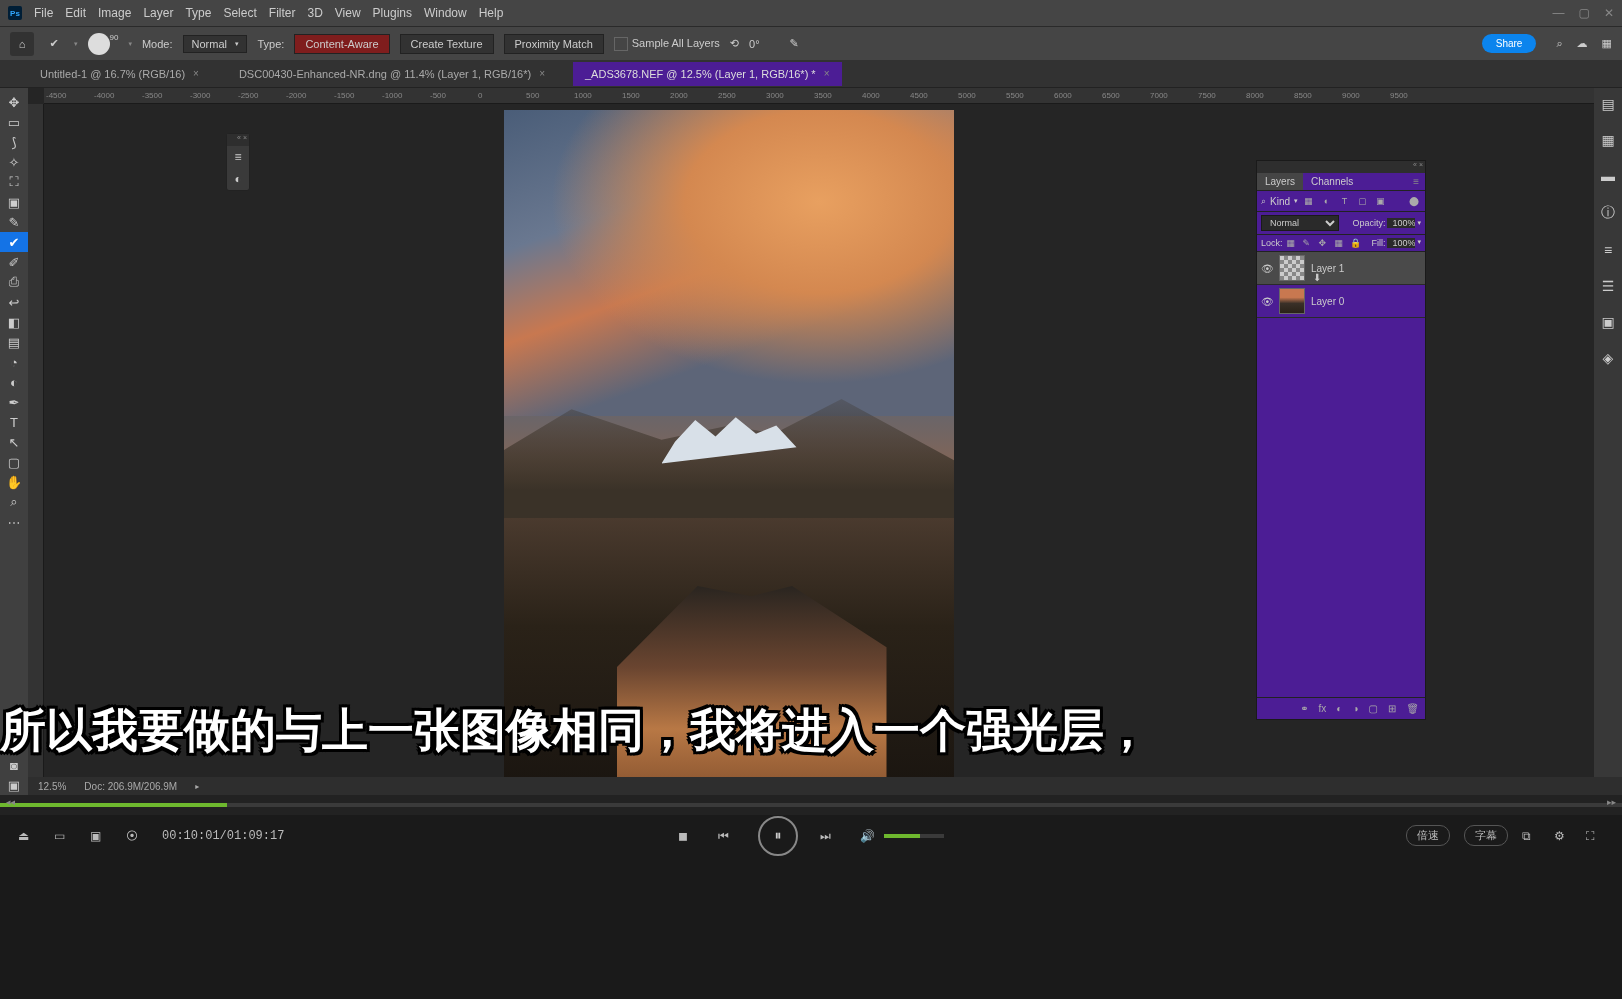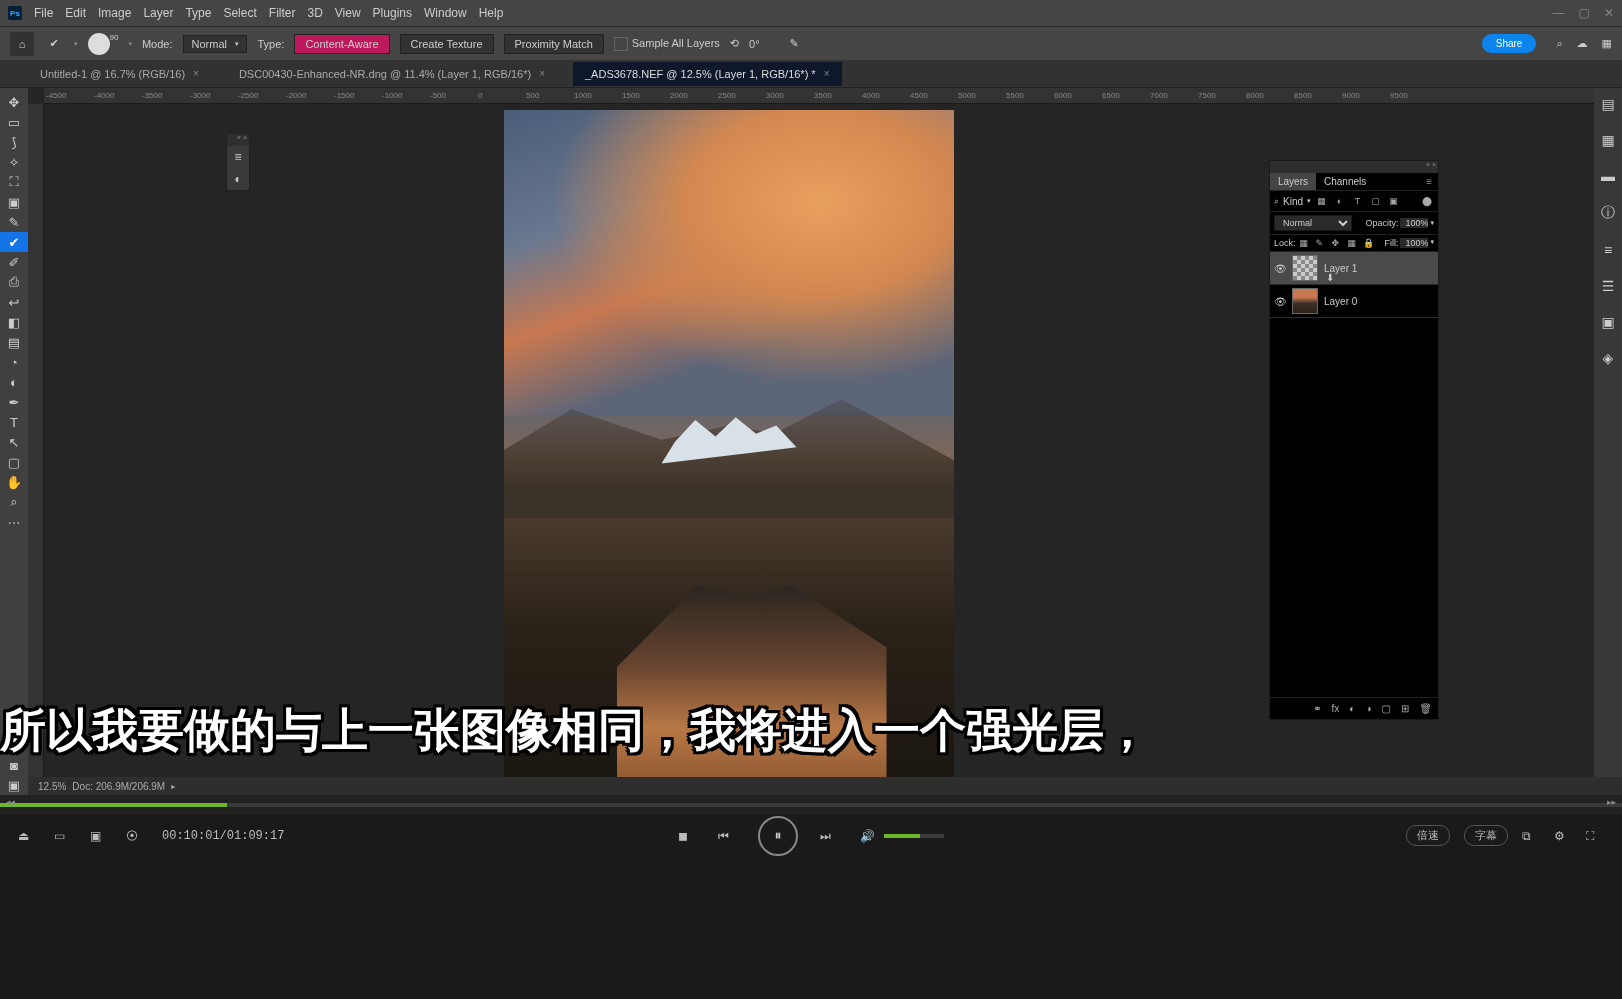--- a/index.html
+++ b/index.html
@@ -8,28 +8,28 @@
 .menubar{height:26px;background:#454545;display:flex;align-items:center;padding:0 8px;gap:12px;color:#ccc;font-size:12px}
 .menubar .logo{width:14px;height:14px;background:#001e36;color:#31a8ff;font-size:8px;font-weight:700;display:flex;align-items:center;justify-content:center;border-radius:2px}
 .menubar span{cursor:pointer}
 .win-ctrl{margin-left:auto;display:flex;gap:14px;color:#888}
 .optbar{height:34px;background:#454545;border-top:1px solid #2a2a2a;display:flex;align-items:center;padding:0 10px;gap:10px;color:#ccc;font-size:11px}
 .home-btn{width:24px;height:24px;background:#323232;border-radius:3px;display:flex;align-items:center;justify-content:center;color:#ccc}
 .brush-ico{width:20px;height:20px;color:#ccc;display:flex;align-items:center;justify-content:center}
 .brush-sw{width:22px;height:22px;background:#ddd;border-radius:50%}
 .mode-sel{background:#323232;border:1px solid #222;padding:2px 8px;color:#ccc;font-size:11px;display:flex;align-items:center;gap:8px}
 .opt-btn{background:#323232;border:1px solid #222;padding:3px 10px;color:#ccc;font-size:11px}
-.opt-btn.active{background:#be185d}
+.opt-btn.active{background:#7f1d1d}
 .chk{display:flex;gap:4px}
 .chk::before{content:"";width:12px;height:12px;border:1px solid #666;display:inline-block}
 .share-btn{background:#0b84ed;color:#fff;padding:4px 14px;border-radius:14px;font-size:10px;margin-left:auto}
 .top-icons{display:flex;gap:14px;color:#ccc;margin-left:10px}
 .tabs{height:28px;background:#323232;display:flex;align-items:center;padding-left:28px;gap:16px;color:#aaa;font-size:11px;border-bottom:1px solid #222}
 .tab{padding:6px 12px;display:flex;align-items:center;gap:8px;cursor:pointer}
-.tab.active{background:#0f172a;color:#ddd}
+.tab.active{background:#4c1d95;color:#ddd}
 .tab .x{color:#888;font-size:10px}
 .workspace{position:relative;height:707px;display:flex}
 .toolbar{width:28px;background:#404040;display:flex;flex-direction:column;padding-top:4px}
 .tool{width:28px;height:20px;display:flex;align-items:center;justify-content:center;color:#ccc;font-size:13px;cursor:pointer}
 .tool.active{background:#1473e6;color:#fff}
 .color-sw{margin-top:auto;padding:6px 4px}
 .fgbg{width:20px;height:20px;position:relative}
 .fg{width:14px;height:14px;background:#fff;border:1px solid #888;position:absolute;top:0;left:0}
 .bg{width:14px;height:14px;background:#000;border:1px solid #888;position:absolute;bottom:0;right:0}
 .canvas-area{flex:1;background:#252525;position:relative;overflow:hidden}
@@ -38,21 +38,21 @@
 .ruler-v{position:absolute;top:16px;left:0;bottom:0;width:16px;background:#333;border-right:1px solid #1a1a1a}
 .photo{position:absolute;left:476px;top:22px;width:450px;height:680px;background:linear-gradient(180deg,#4a5d75 0%,#6b7a8c 15%,#d89060 25%,#5a6575 40%,#8a6550 55%,#4a3a30 70%,#2a2520 82%,#8a5a35 95%);overflow:hidden}
 .sky{position:absolute;inset:0 0 55% 0;background:radial-gradient(ellipse at 70% 30%,#e8a060 0%,#d48850 30%,transparent 60%),linear-gradient(160deg,#4a5d78 0%,#6a7890 30%,#c87850 50%,#5d6578 70%)}
 .mtn{position:absolute;top:38%;left:0;right:0;height:30%;background:linear-gradient(180deg,transparent 0%,#3a3228 60%);clip-path:polygon(0 40%,15% 20%,35% 35%,50% 28%,60% 32%,75% 15%,100% 45%,100% 100%,0 100%)}
 .snow{position:absolute;top:44%;left:35%;width:30%;height:8%;background:#d8e0e8;clip-path:polygon(10% 60%,25% 20%,40% 50%,55% 15%,70% 45%,85% 30%,100% 70%,0 100%)}
 .ground{position:absolute;top:60%;left:0;right:0;bottom:0;background:linear-gradient(180deg,#4a3a2e 0%,#2a2218 40%,#1a1510 100%)}
 .water{position:absolute;bottom:0;left:25%;width:60%;height:30%;background:linear-gradient(180deg,#2a2520 0%,#6a4530 40%,#b87845 70%,#8a5530 100%);clip-path:polygon(30% 0%,50% 5%,65% 0%,100% 30%,100% 100%,0% 100%,0% 40%)}
 .mini-panel{position:absolute;left:198px;top:45px;width:24px;background:#3a3a3a;border:1px solid #222;border-radius:3px}
 .mini-panel .hdr{height:12px;background:#2e2e2e;display:flex;justify-content:flex-end;padding:0 2px;gap:2px;color:#888;font-size:7px}
 .mini-panel .ico{height:22px;display:flex;align-items:center;justify-content:center;color:#ccc;font-size:12px}
-.layers-panel{position:absolute;right:183px;top:72px;width:170px;background:#000000;border:1px solid #1a1a1a;color:#ccc;font-size:10px}
+.layers-panel{position:absolute;right:196px;top:72px;width:170px;background:#4c1d95;border:1px solid #1a1a1a;color:#ccc;font-size:10px}
 .lp-hdr{height:12px;background:#2e2e2e;display:flex;justify-content:flex-end;padding:0 2px;gap:2px;color:#888;font-size:7px}
 .lp-tabs{display:flex;height:18px;border-bottom:1px solid #222}
 .lp-tab{padding:3px 8px;font-size:10px}
 .lp-tab.active{background:#454545}
 .lp-flyout{margin-left:auto;padding:3px 6px;color:#888}
 .lp-filters{display:flex;align-items:center;gap:4px;padding:3px 4px;border-bottom:1px solid #222}
 .lp-fi{width:14px;height:14px;color:#aaa;display:flex;align-items:center;justify-content:center;font-size:9px}
 .lp-blend{display:flex;align-items:center;gap:4px;padding:3px 4px;border-bottom:1px solid #222}
 .lp-blend select{background:#2a2a2a;border:1px solid #1a1a1a;color:#ccc;font-size:9px;padding:1px 4px;width:78px}
 .lp-blend .op{margin-left:auto;font-size:9px;display:flex;align-items:center;gap:2px}
@@ -63,21 +63,21 @@
 .layer-row.sel{background:#4a4a4a}
 .eye{width:12px;color:#ccc}
 .thumb{width:26px;height:26px;border:1px solid #666}
 .thumb.check{background:repeating-conic-gradient(#888 0% 25%,#ccc 0% 50%) 50%/8px 8px}
 .thumb.img{background:linear-gradient(180deg,#c87850 35%,#3a3028 60%,#2a2218 100%)}
 .cursor-dot{position:absolute;left:56px;top:20px;width:10px;height:10px}
 .lp-foot{position:absolute;bottom:0;left:0;right:0;height:22px;border-top:1px solid #222;display:flex;align-items:center;justify-content:flex-end;gap:10px;padding:0 6px;color:#aaa;font-size:10px}
 .dock-right{position:absolute;right:222px;top:72px;width:20px;background:#3a3a3a;border:1px solid #1a1a1a;border-top-left-radius:3px;border-bottom-left-radius:3px}
 .dock-right .di{height:24px;display:flex;align-items:center;justify-content:center;color:#ccc;font-size:12px}
 .right-rail{position:absolute;right:0;top:0;width:28px;height:100%;background:#383838;display:flex;flex-direction:column;align-items:center;padding-top:8px;gap:20px;color:#ccc;font-size:14px}
-.status{position:absolute;bottom:0;left:28px;right:0;height:18px;background:#2e2e2e;color:#aaa;font-size:10px;display:flex;align-items:center;padding:0 10px;gap:6px}
+.status{position:absolute;bottom:0;left:28px;right:0;height:18px;background:#2e2e2e;color:#aaa;font-size:10px;display:flex;align-items:center;padding:0 10px;gap:18px}
 .layers-panel{height:560px}
 .lp-body{position:relative;height:calc(100% - 110px);overflow:hidden}
 
 .taskbar{position:absolute;bottom:159px;left:0;right:222px;height:30px;background:#e1e2e6;display:flex;align-items:center;padding:0 4px;gap:2px;font-size:11px;color:#333}
 .tbi{width:28px;height:26px;display:flex;align-items:center;justify-content:center;background:transparent;border-radius:2px}
 .tray{margin-left:auto;display:flex;align-items:center;gap:10px;padding-right:8px;color:#444;font-size:11px}
 .weather{display:flex;align-items:center;gap:4px}
 .desk-pill{background:#d4d6db;padding:3px 10px;border-radius:2px;font-size:10px}
 
 .player{position:absolute;left:0;right:0;bottom:0;height:204px;background:#1a1a1a}

